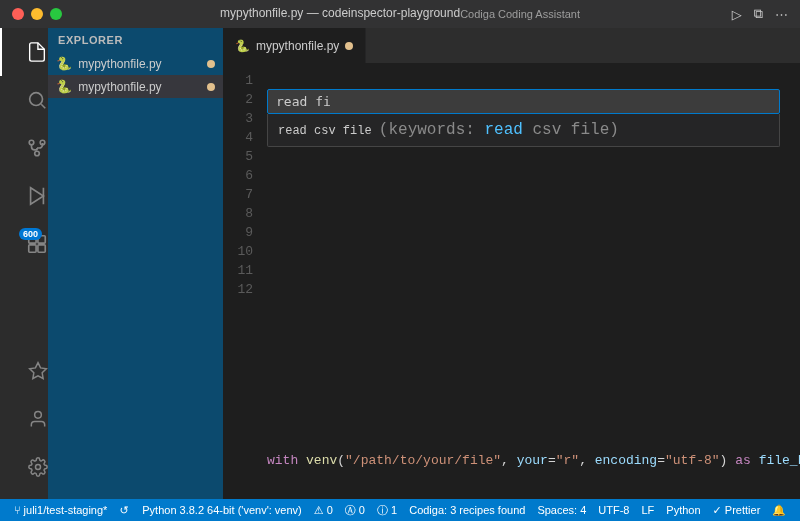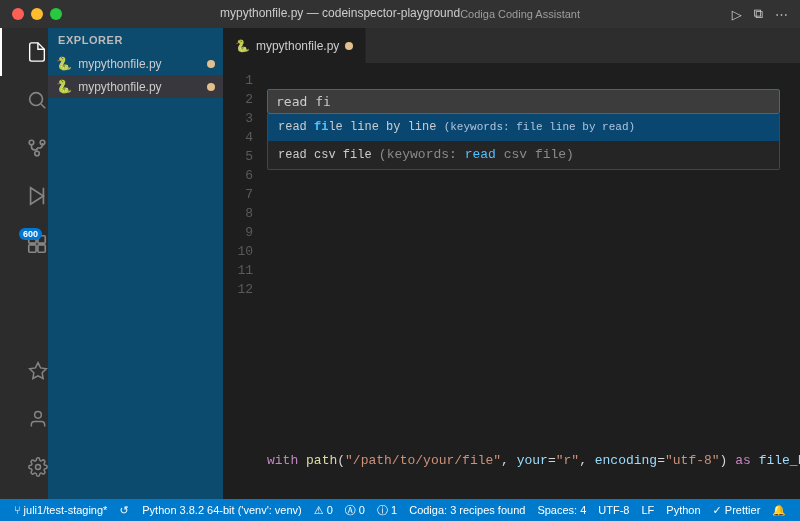--- a/index.html
+++ b/index.html
@@ -410,45 +410,39 @@
         <div>11</div>
         <div>12</div>
       </div>
       <div class="code-content">
         <div style="height:19px;"></div>
         <div style="height:19px;"></div>
         <div style="height:19px;"></div>
         <div style="height:19px;"></div>
         <div style="height:19px;"></div>
         <div style="height:19px;"></div>
-        <div style="height:19px;"><span class="kw">with</span> <span class="fn">path</span>(<span class="str">"/path/to/your/file"</span>, <span class="var">your</span>=<span class="str">"r"</span>, <span class="var">encoding</span>=<span class="str">"utf-8"</span>) <span class="kw">as</span> <span class="var">file_handler</span>:</div>
+        <div style="height:19px;"><span class="kw">with</span> <span class="fn">venv</span>(<span class="str">"/path/to/your/file"</span>, <span class="var">your</span>=<span class="str">"r"</span>, <span class="var">encoding</span>=<span class="str">"utf-8"</span>) <span class="kw">as</span> <span class="var">file_handler</span>:</div>
         
         
         
         
         
       </div>
 
       <div class="autocomplete-overlay">
         <div class="search-input-row">
           <input class="search-input-field" type="text" value="read fi" style="">
         </div>
         <div class="autocomplete-dropdown">
 
-          <div class="autocomplete-item selected">
-            <span>
-              <span style="color:#ccc;">read </span><span style="color:#4fc1ff;font-weight:bold;">fi</span><span style="color:#ccc;">le line by line</span>
-              <span style="color:#b0c4de;font-size:11px;"> (keywords: file line by read)</span>
-            </span>
-          </div>
 
           <div class="autocomplete-item">
             <span>
               <span style="color:#ccc;">read </span><span style="color:#4fc1ff;font-weight:bold;"></span><span style="color:#ccc;">csv file</span>
-              <span style="color:#8a8a8a;font-size:13px;margin-top:28px;"> (keywords: <span style="color:#4fc1ff;">read</span> csv file)</span>
+              <span style="color:#8a8a8a;font-size:16px;margin-top:28px;"> (keywords: <span style="color:#4fc1ff;">read</span> csv file)</span>
             </span>
           </div>
 
         </div>
       </div>
     </div>
   </div>
 </div>
 
 <div class="status-bar">

